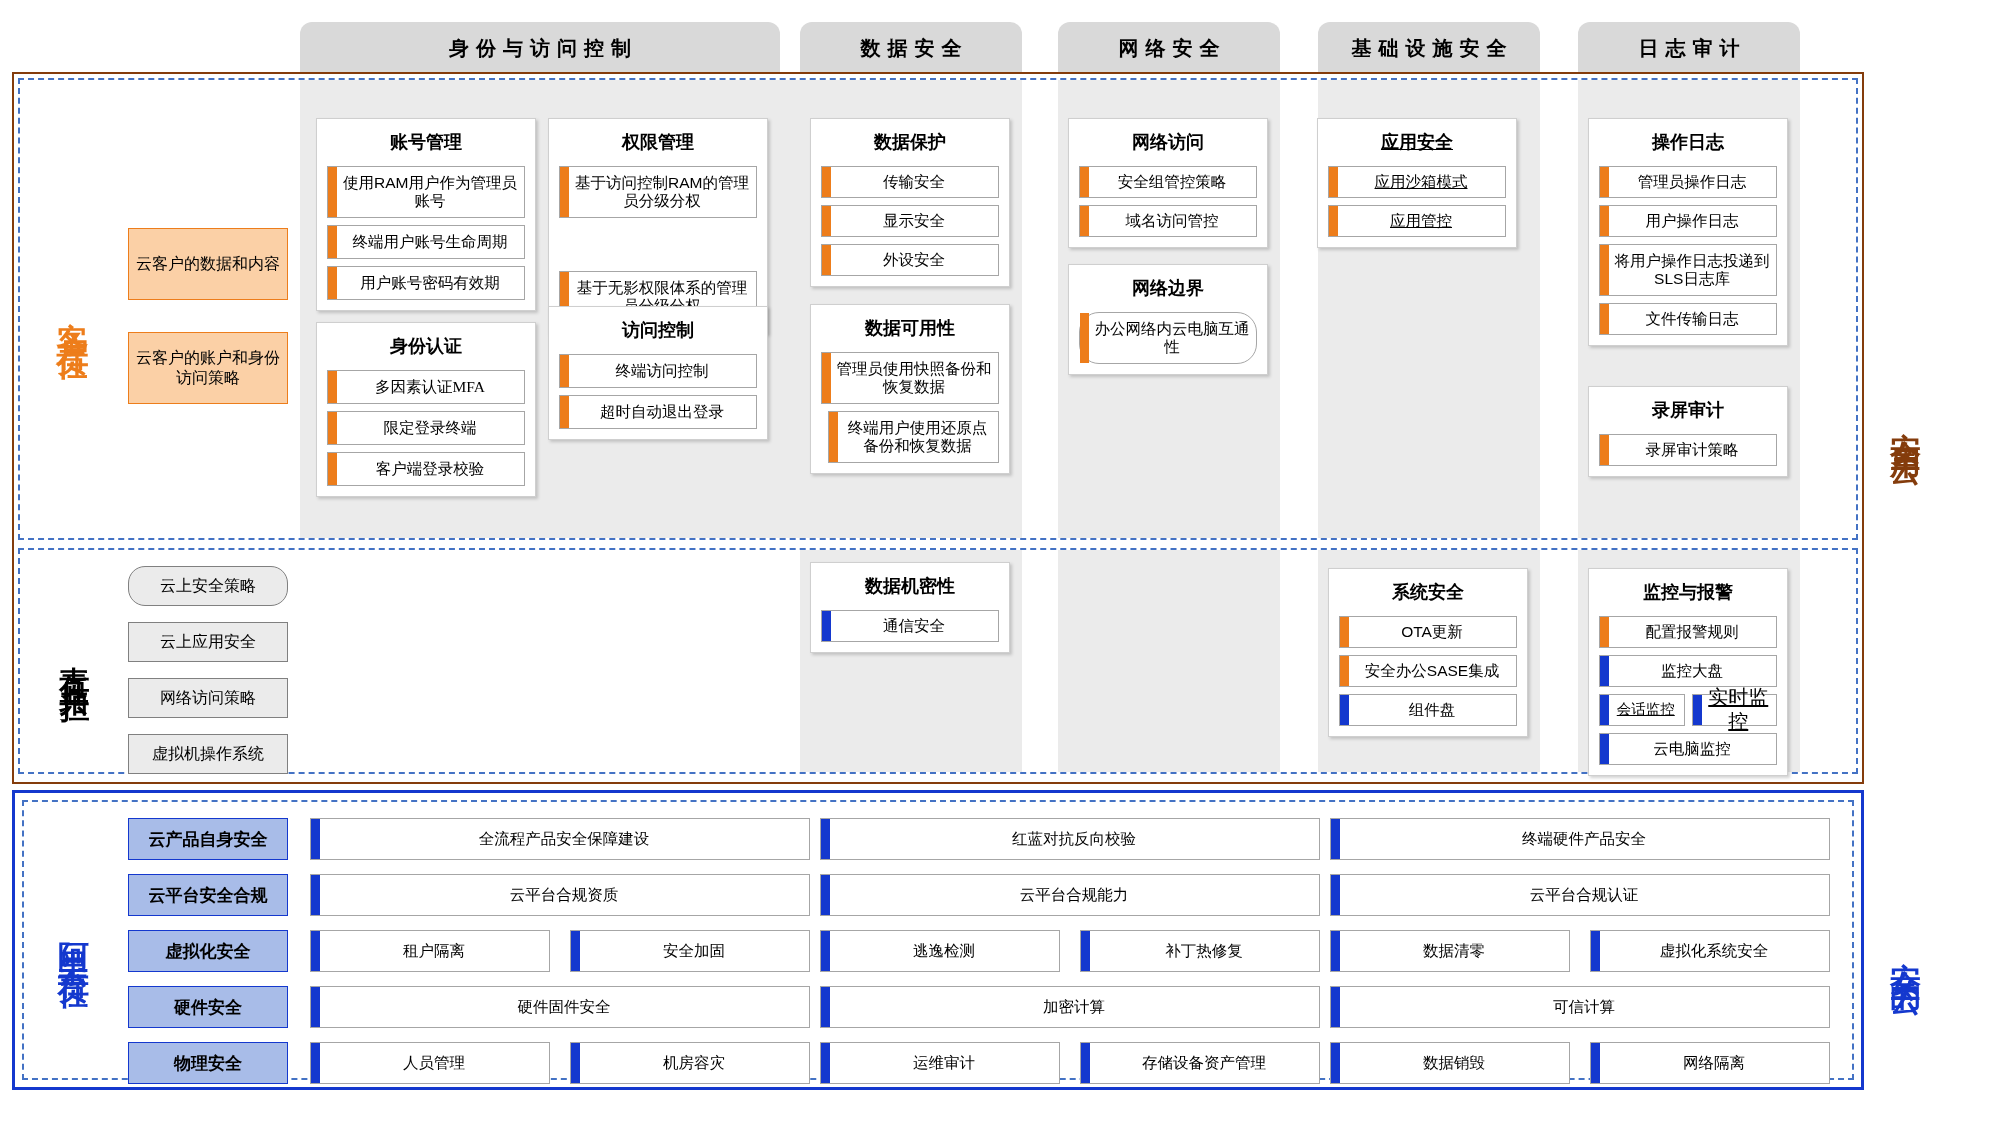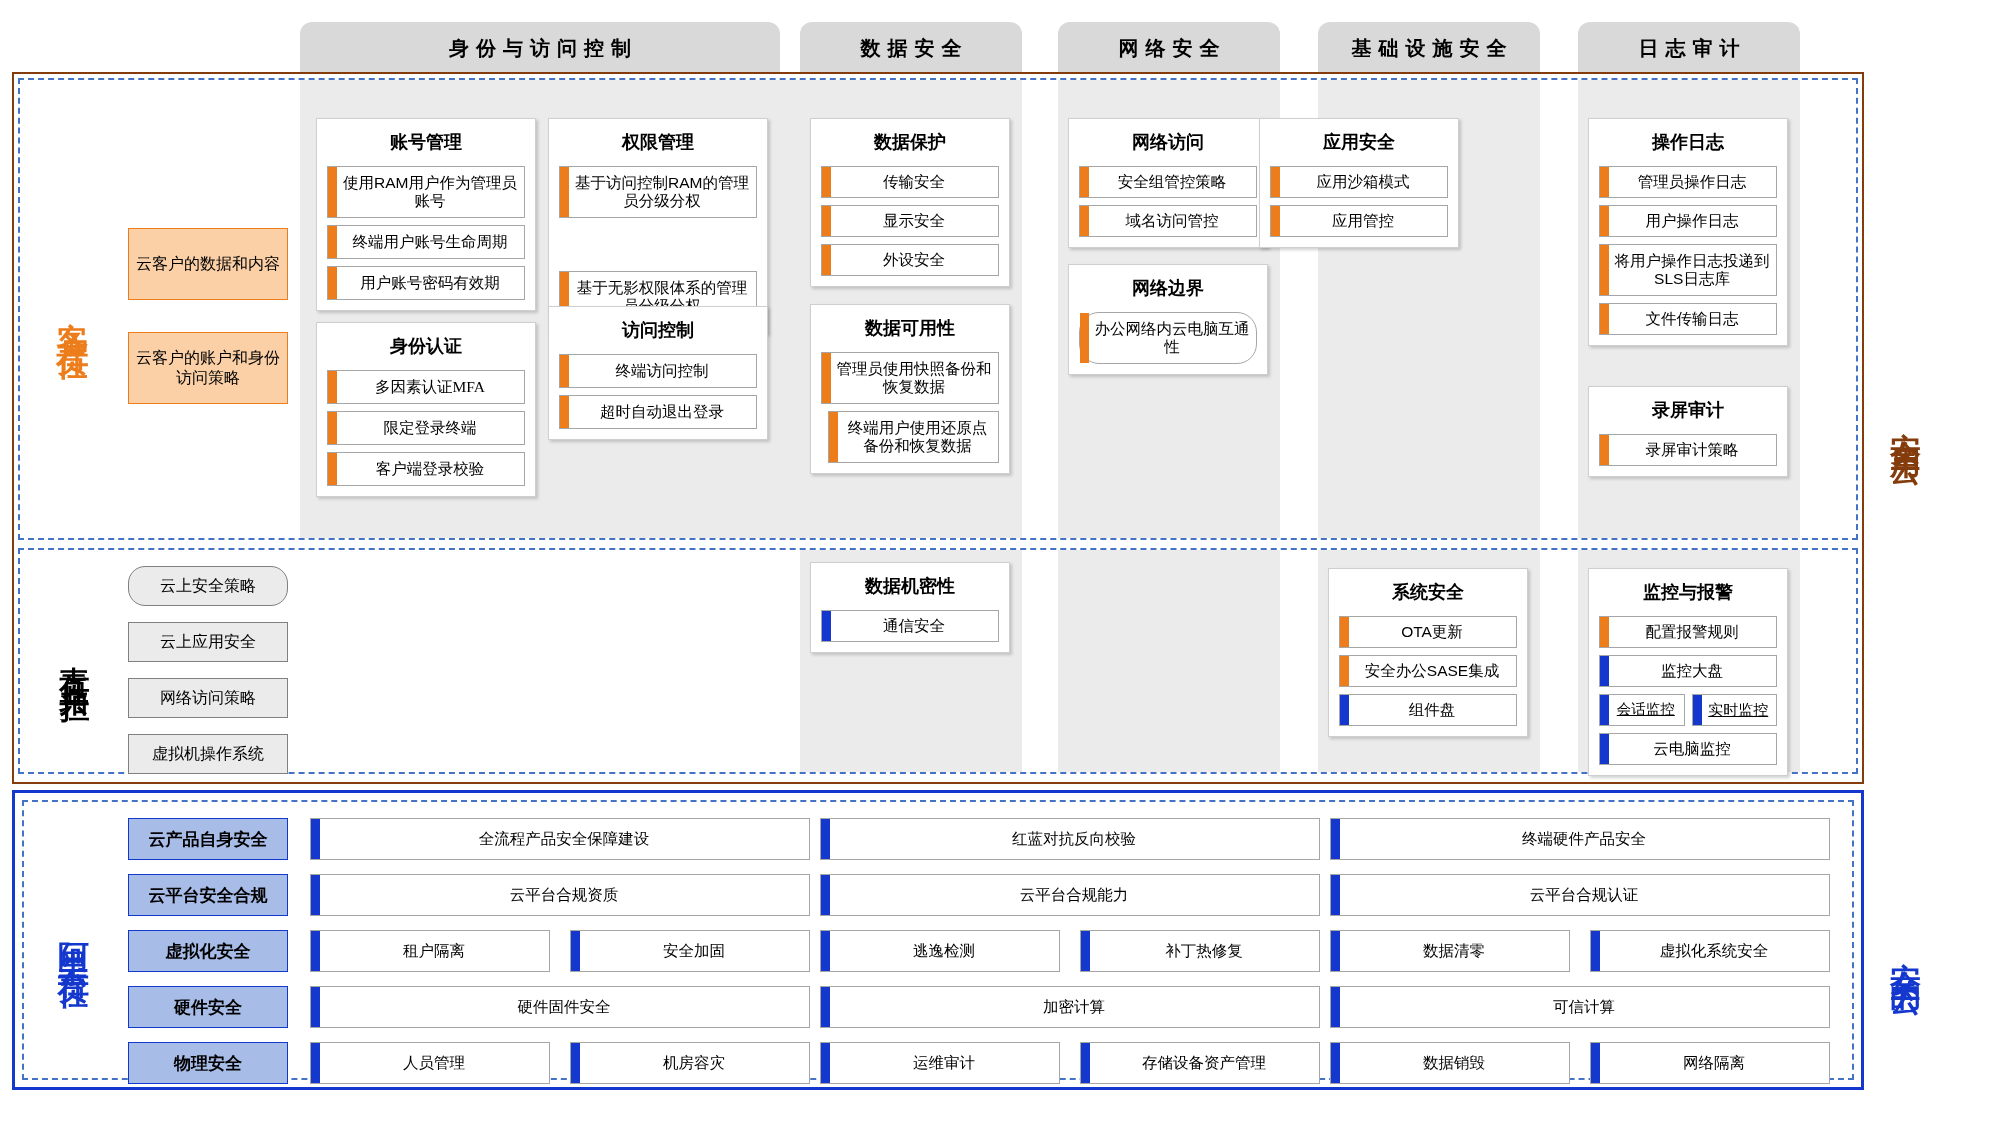--- a/index.html
+++ b/index.html
@@ -232,21 +232,21 @@
   <div class="card-title">网络访问</div>
   <div class="item orange" style="height:32px;">安全组管控策略</div>
   <div class="item orange" style="height:32px;">域名访问管控</div>
 </div>
 
 <div class="card abs" style="left:1068px; top:264px; width:200px;">
   <div class="card-title">网络边界</div>
   <div class="item orange" style="height:52px;border-radius:20px;">办公网络内云电脑互通性</div>
 </div>
 
-<div class="card abs" style="left:1259px; top:118px; width:200px;">
+<div class="card abs" style="left:1317px; top:118px; width:200px;text-decoration:underline;">
   <div class="card-title">应用安全</div>
   <div class="item orange" style="height:32px;">应用沙箱模式</div>
   <div class="item orange" style="height:32px;">应用管控</div>
 </div>
 
 <div class="card abs" style="left:1588px; top:118px; width:200px;">
   <div class="card-title">操作日志</div>
   <div class="item orange" style="height:32px;">管理员操作日志</div>
   <div class="item orange" style="height:32px;">用户操作日志</div>
   <div class="item orange" style="height:52px;">将用户操作日志投递到SLS日志库</div>
@@ -274,21 +274,21 @@
   <div class="item orange" style="height:32px;">安全办公SASE集成</div>
   <div class="item blue" style="height:32px;">组件盘</div>
 </div>
 
 <div class="card abs" style="left:1588px; top:568px; width:200px;">
   <div class="card-title">监控与报警</div>
   <div class="item orange" style="height:32px;">配置报警规则</div>
   <div class="item blue" style="height:32px;">监控大盘</div>
   <div style="display:flex; gap:7px;text-decoration:underline;">
     <div class="item blue" style="height:32px; flex:1; font-size:14.5px;">会话监控</div>
-    <div class="item blue" style="height:32px; flex:1; font-size:15px;">实时监控</div>
+    <div class="item blue" style="height:32px; flex:1; font-size:20px;">实时监控</div>
   </div>
   <div class="item blue" style="height:32px;">云电脑监控</div>
 </div>
 
 <div class="bluebox" style="left:128px; top:818px; width:160px; height:42px;">云产品自身安全</div>
 <div class="item blue abs" style="left:310px; top:818px; width:500px; height:42px;">全流程产品安全保障建设</div>
 <div class="item blue abs" style="left:820px; top:818px; width:500px; height:42px;">红蓝对抗反向校验</div>
 <div class="item blue abs" style="left:1330px; top:818px; width:500px; height:42px;">终端硬件产品安全</div>
 
 <div class="bluebox" style="left:128px; top:874px; width:160px; height:42px;">云平台安全合规</div>

